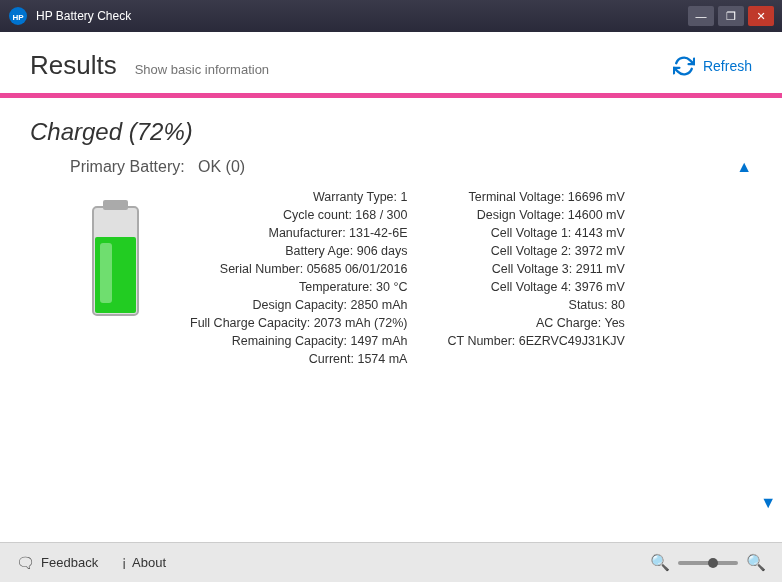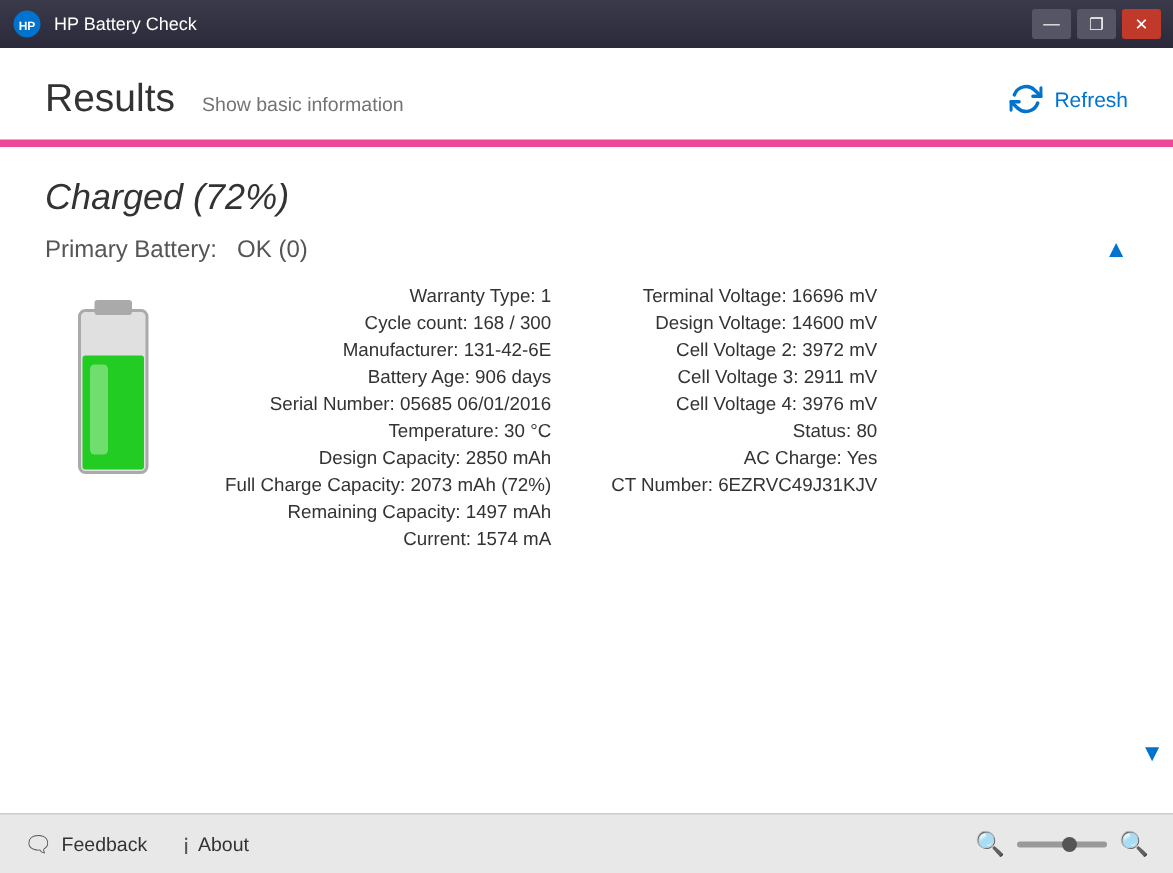--- a/index.html
+++ b/index.html
@@ -118,20 +118,21 @@
       font-size: 24px;
       font-weight: 400;
       color: #333333;
       margin-bottom: 12px;
       font-style: italic;
     }
 
     .battery-section {
       display: flex;
       flex-direction: column;
+      margin-left: 40px;
     }
 
     .battery-header {
       display: flex;
       align-items: center;
       justify-content: space-between;
       margin-bottom: 14px;
     }
     .battery-label {
       font-size: 16px;
@@ -316,20 +317,21 @@
               <div class="info-item">Serial Number: 05685 06/01/2016</div>
               <div class="info-item">Temperature: 30 °C</div>
               <div class="info-item">Design Capacity: 2850 mAh</div>
               <div class="info-item">Full Charge Capacity: 2073 mAh (72%)</div>
               <div class="info-item">Remaining Capacity: 1497 mAh</div>
               <div class="info-item">Current: 1574 mA</div>
             </div>
           <div class="info-col" id="right-col">
               <div class="info-item">Terminal Voltage: 16696 mV</div>
               <div class="info-item">Design Voltage: 14600 mV</div>
+              <div class="info-item">Cell Voltage 1: 4143 mV</div>
               <div class="info-item">Cell Voltage 2: 3972 mV</div>
               <div class="info-item">Cell Voltage 3: 2911 mV</div>
               <div class="info-item">Cell Voltage 4: 3976 mV</div>
               <div class="info-item">Status: 80</div>
               <div class="info-item">AC Charge: Yes</div>
               <div class="info-item">CT Number: 6EZRVC49J31KJV</div>
             </div>
         </div>
       </div>
     </div>

